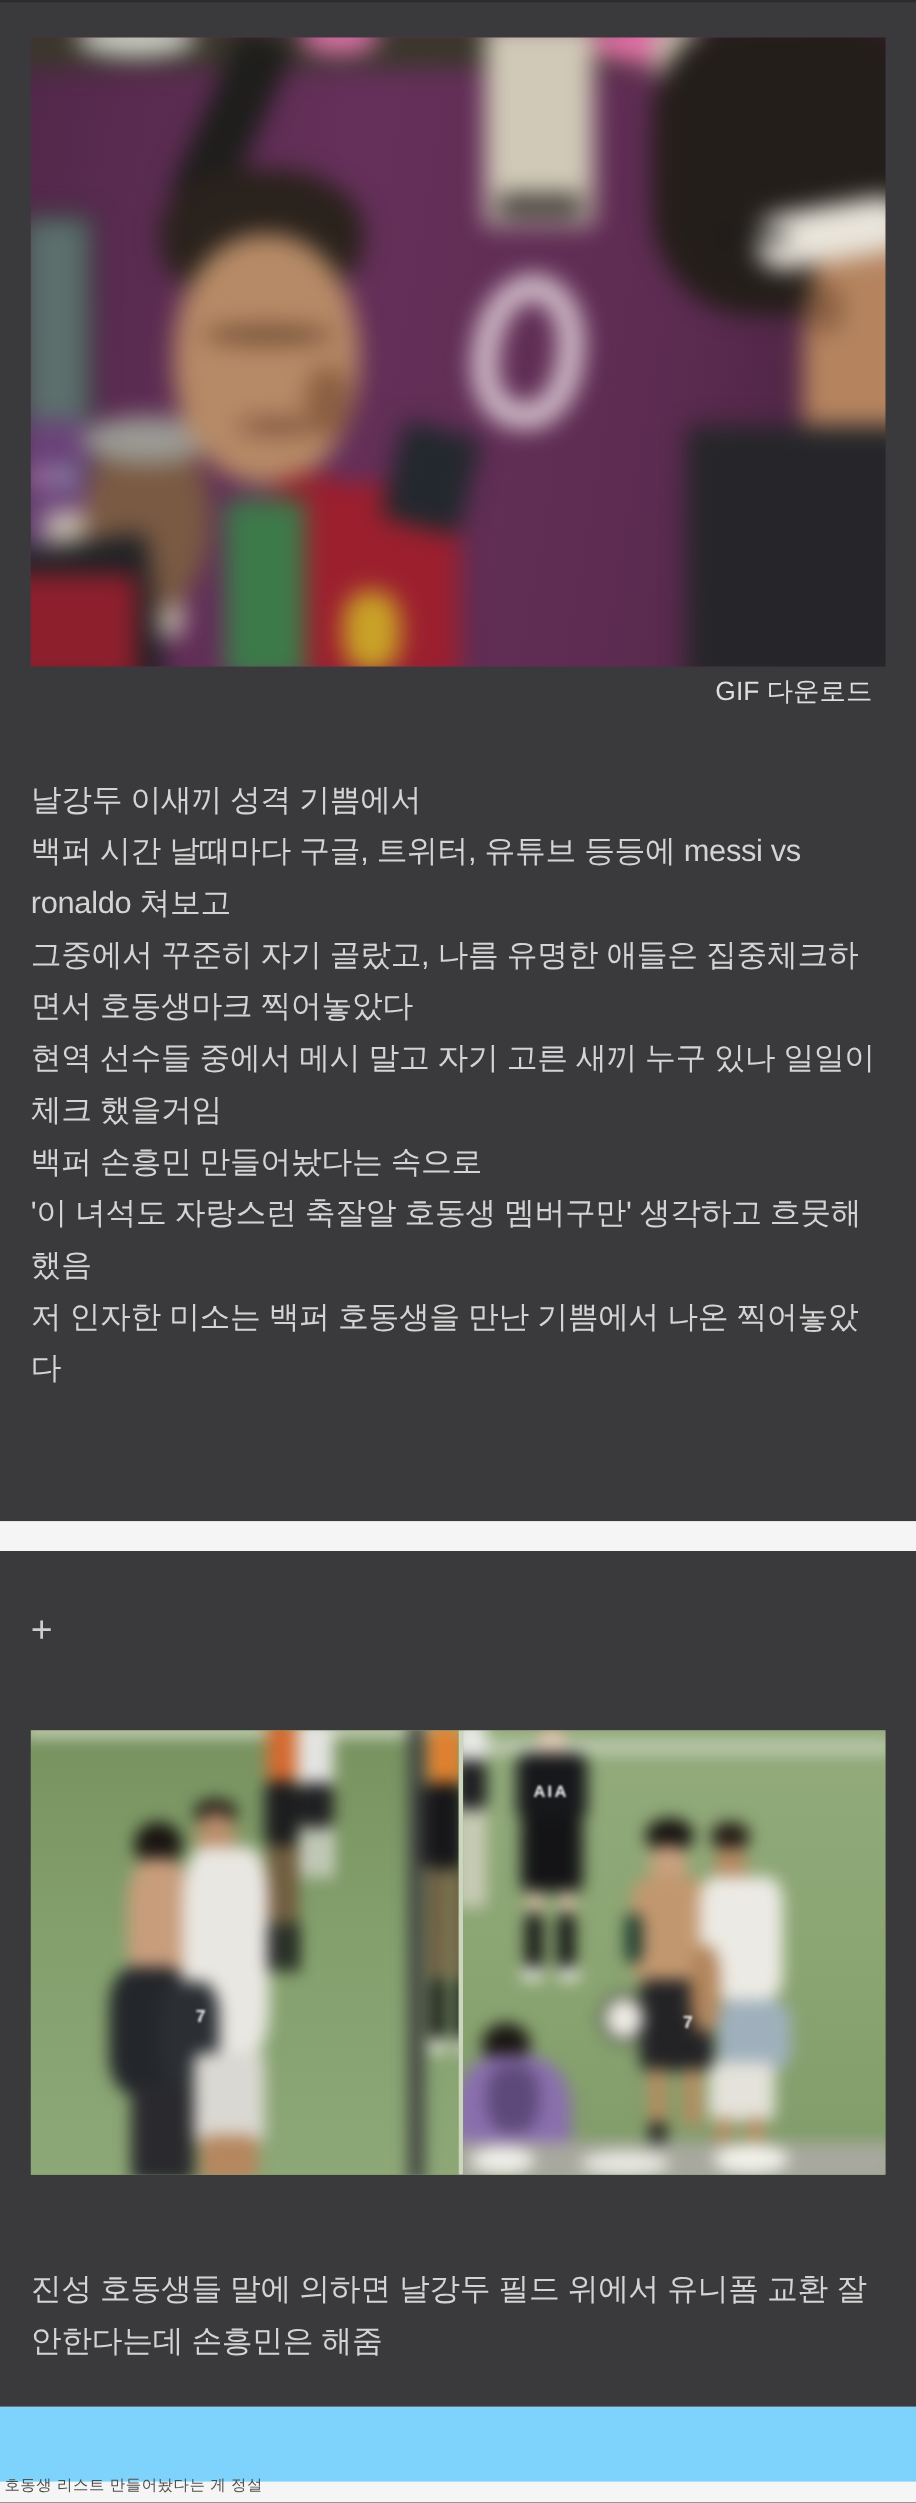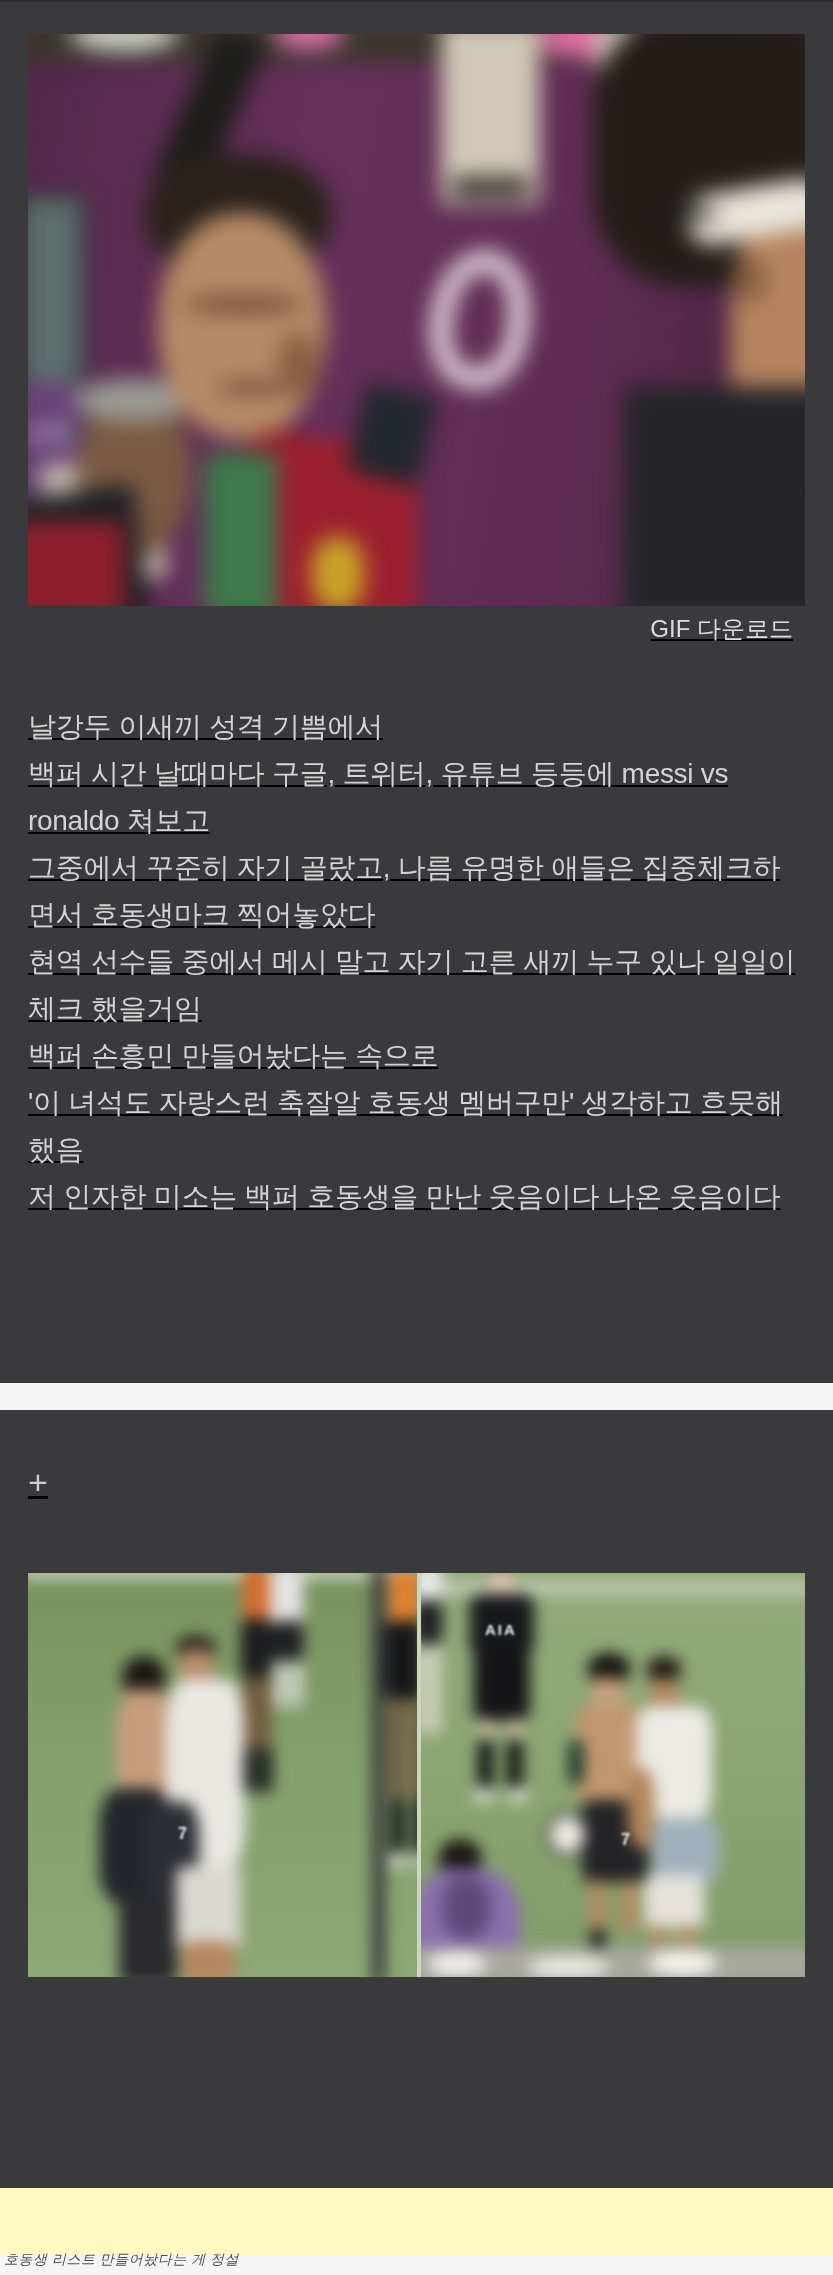--- a/index.html
+++ b/index.html
@@ -2,25 +2,25 @@
 <html><head>
 <meta charset="utf-8">
 <style>
   html,body{margin:0;padding:0;}
   body{
     width:833px;height:2275px;overflow:hidden;
     background:#f5f5f5;
     font-family:"Liberation Sans","DejaVu Sans",sans-serif;
     -webkit-font-smoothing:antialiased;
   }
-  .card{background:#3a3a3c;width:833px;box-sizing:border-box;text-decoration:underline;}
+  .card{background:#3a3a3c;width:833px;box-sizing:border-box;}
   .card1{height:1383px;padding:32px 28px 0;border-top:2px solid #2c2c2e;}
   .card2{height:778px;padding:0 28px;}
   .gap{height:27px;background:#f5f5f5;}
-  .footer{height:68px;background:#fef9c3;position:relative;font-style:italic;}
+  .footer{height:68px;background:#7dd3fc;position:relative;}
 
   .photo{position:relative;overflow:hidden;width:777px;}
   .photo1{height:572px;background:linear-gradient(100deg,#52284a 0%,#65305a 35%,#5e2c52 70%,#46223e 100%);}
   .photo2{height:404px;margin-top:71px;background:#839c6e;}
   .blobs{position:absolute;inset:0;filter:blur(10px);transform:scale(1.04);}
   .blobs2{filter:blur(7px);}
   .b{position:absolute;border-radius:8px;}
   .half{position:absolute;top:0;height:424px;overflow:hidden;text-align:right;}
   .half-l{left:0;width:389px;background:linear-gradient(180deg,#78925f 0%,#84a06d 45%,#8ea878 100%);}
   .half-r{left:393px;width:384px;background:linear-gradient(180deg,#93ab7c 0%,#8aa471 55%,#7f9a68 100%);}
@@ -97,21 +97,21 @@
 
   <div class="gif-label">GIF 다운로드</div>
 
   <div class="body-text">
       <p>날강두 이새끼 성격 기쁨에서</p>
       <p>백퍼 시간 날때마다 구글, 트위터, 유튜브 등등에 messi vs ronaldo 쳐보고</p>
       <p>그중에서 꾸준히 자기 골랐고, 나름 유명한 애들은 집중체크하면서 호동생마크 찍어놓았다</p>
       <p>현역 선수들 중에서 메시 말고 자기 고른 새끼 누구 있나 일일이 체크 했을거임</p>
       <p>백퍼 손흥민 만들어놨다는 속으로</p>
       <p>'이 녀석도 자랑스런 축잘알 호동생 멤버구만' 생각하고 흐뭇해 했음</p>
-      <p>저 인자한 미소는 백퍼 호동생을 만난 웃음이다 나온 웃음이다</p>
+      <p>저 인자한 미소는 백퍼 호동생을 만난 기쁨에서 나온 찍어놓았다</p>
     </div>
 </div>
 
 <div class="gap"></div>
 
 <div class="card card2">
 
   <div class="plus">+</div>
 
   <div class="photo photo2">
@@ -207,17 +207,18 @@
         <i class="b" style="left:14px;top:372px;width:56px;height:24px;background:#f0f0ea;border-radius:50%;"></i>
         <i class="b" style="left:110px;top:376px;width:78px;height:22px;background:#e9e9e2;border-radius:50%;"></i>
         <i class="b" style="left:226px;top:370px;width:66px;height:26px;background:#f2f2ec;border-radius:50%;"></i>
         <i class="b" style="left:312px;top:374px;width:66px;height:24px;background:#ececе4;border-radius:50%;"></i>
       </div>
       <span class="overlay-text aia" style="left:64px;top:48px;">AIA</span>
       <span class="overlay-text num7" style="left:200px;top:258px;">7</span>
     </div>
   </div>
 
+  <div class="sec2-text">진성 호동생들 말에 의하면 날강두 필드 위에서 유니폼 교환 잘 안한다는데 손흥민은 해줌</div>
 </div>
 
 <div class="footer">
   <div class="caption">호동생 리스트 만들어놨다는 게 정설</div>
 </div>
 
 </body></html>

